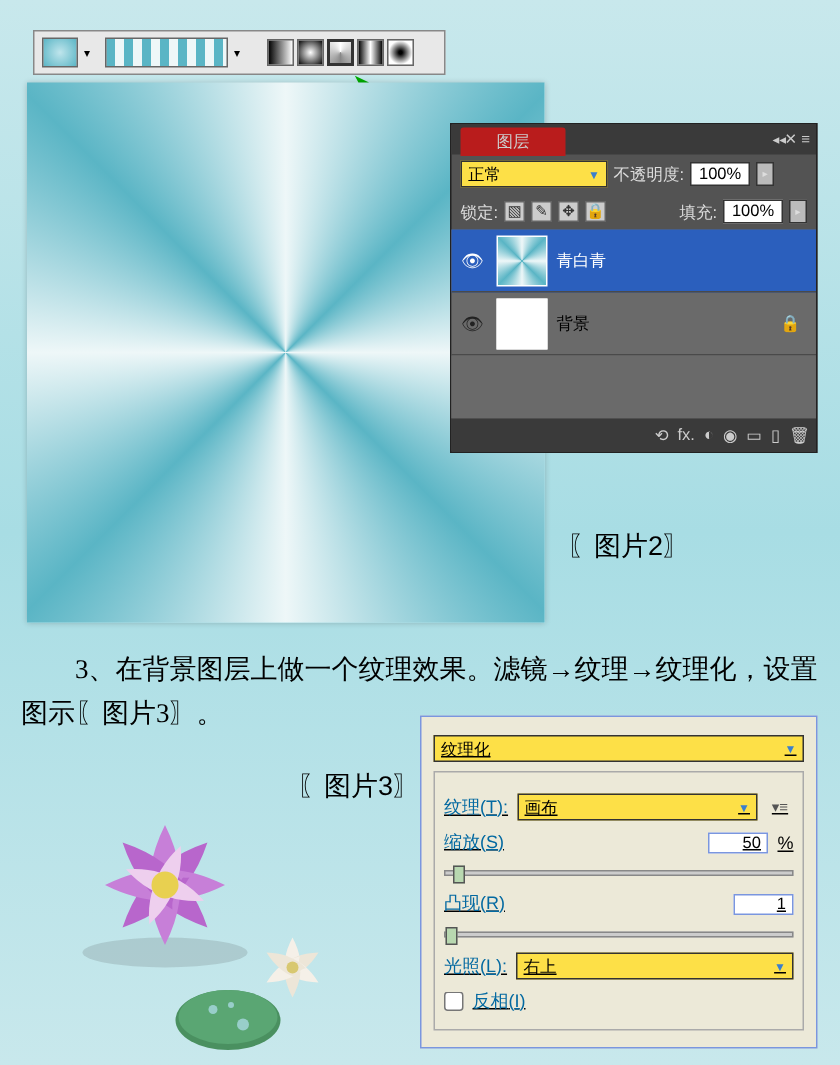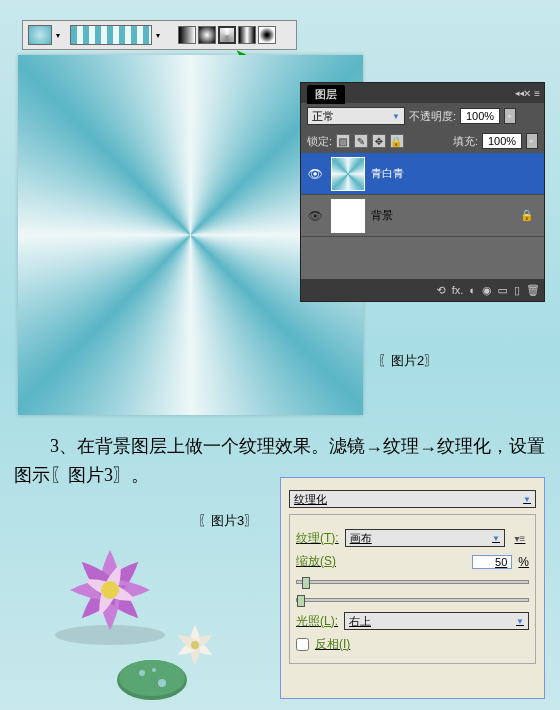--- a/index.html
+++ b/index.html
@@ -19,56 +19,56 @@
 .gt-diamond { background: radial-gradient(circle, #000 10%, #fff 70%); }
 
 .cursor-arrow { position: absolute; top: 46px; left: 235px; color: #0a0; font-size: 14px; }
 
 
 .canvas { position: absolute; top: 55px; left: 18px; width: 345px; height: 360px; background: conic-gradient(from 0deg at 50% 50%, #eef7f8 0deg, #5ab5c5 45deg, #eef7f8 90deg, #5ab5c5 135deg, #eef7f8 180deg, #5ab5c5 225deg, #eef7f8 270deg, #5ab5c5 315deg, #eef7f8 360deg); box-shadow: 0 0 4px rgba(0,0,0,0.2); }
 
 
 .layers-panel { position: absolute; top: 82px; left: 300px; width: 245px; background: #535353; border: 1px solid #222; font-size: 11px; }
 .panel-header { background: #3a3a3a; color: #ccc; display: flex; align-items: center; padding: 2px 6px; height: 20px; position: relative; }
-.panel-header .tab { background: #000000; padding: 2px 8px; border-radius: 2px 2px 0 0; margin-top: 2px; font-weight: bold; }
+.panel-header .tab { background: #b91c1c; padding: 2px 24px; border-radius: 2px 2px 0 0; margin-top: 2px; }
 .panel-header .collapse { position: absolute; right: 20px; font-size: 9px; }
 .panel-header .menu { position: absolute; right: 4px; font-size: 10px; }
 .panel-row { display: flex; align-items: center; padding: 4px 6px; gap: 4px; color: #ddd; }
-.select-box { background: #e5e5e5; color: #000; border: 1px solid #333; height: 18px; padding: 0 4px; display: flex; align-items: center; font-size: 11px; gap: 16px; }
+.select-box { background: #fde047; color: #000; border: 1px solid #333; height: 18px; padding: 0 4px; display: flex; align-items: center; font-size: 11px; gap: 16px; }
 .select-box .dd { margin-left: auto; color: #3b7fcc; font-size: 8px; }
 .num-input { background: #fff; color: #000; border: 1px solid #333; width: 40px; height: 16px; text-align: center; font-size: 11px; display: inline-flex; align-items: center; justify-content: center; }
 .pct-arrow { width: 12px; height: 16px; background: #bbb; border: 1px solid #333; display: inline-flex; align-items: center; justify-content: center; font-size: 7px; }
 .lock-icons { display: flex; gap: 4px; align-items: center; }
 .lock-icons span { width: 14px; height: 14px; display: inline-flex; align-items: center; justify-content: center; font-size: 10px; color: #333; background: #ccc; border: 1px solid #666; }
 
 .layer-list { background: #6a6a6a; }
 .layer-item { display: flex; align-items: center; height: 42px; border-bottom: 1px solid #4a4a4a; padding: 0 4px; }
 .layer-item.selected { background: #2b5fbd; color: #fff; }
 .layer-item .eye { width: 20px; text-align: center; font-size: 12px; color: #222; }
 .layer-item.selected .eye { color: #fff; }
 .layer-item .thumb { width: 34px; height: 34px; border: 1px solid #fff; margin: 0 6px; }
 .thumb-gradient { background: conic-gradient(#eef7f8, #5ab5c5, #eef7f8, #5ab5c5, #eef7f8, #5ab5c5, #eef7f8, #5ab5c5, #eef7f8); }
 .thumb-white { background: #fff; }
 .layer-item .lock { margin-left: auto; margin-right: 6px; font-size: 11px; }
 .layer-empty { height: 42px; background: #6a6a6a; }
 
 .panel-footer { background: #3a3a3a; height: 22px; display: flex; align-items: center; justify-content: flex-end; padding: 0 4px; gap: 6px; color: #ccc; font-size: 11px; }
 .panel-footer span { cursor: default; }
 
-.caption { position: absolute; font-size: 13px; font-family: "SimHei", sans-serif; color: #000; }
+.caption { position: absolute; font-size: 18px; font-family: "SimHei", sans-serif; color: #000; }
 .cap2 { top: 352px; left: 378px; }
 .cap3 { top: 512px; left: 198px; }
 
 
 .instr { position: absolute; top: 432px; left: 14px; right: 14px; font-size: 18px; line-height: 1.6; font-family: "SimSun"; }
 
 
 .tex-dialog { position: absolute; top: 477px; left: 280px; width: 265px; height: 222px; background: #ece9d8; border: 1px solid #7a96df; padding: 6px 8px; font-size: 12px; }
 .tex-dialog .row { display: flex; align-items: center; margin: 6px 0; gap: 6px; text-decoration: underline; }
-.tex-dialog label { color: #4d7c0f; }
+.tex-dialog label { color: #0369a1; }
 .u { text-decoration: underline; }
 .wide-select { flex: 1; }
 .slider { height: 4px; background: #ccc; border: 1px solid #888; position: relative; flex: 1; margin: 4px 0; }
 .slider .handle { position: absolute; top: -4px; width: 8px; height: 12px; background: #b8d8b0; border: 1px solid #555; }
 .num-field { width: 40px; height: 14px; border: 1px solid #7a96df; background: #fff; text-align: right; padding-right: 4px; display: inline-flex; align-items: center; justify-content: flex-end; font-size: 11px; }
 .inset-group { border: 1px solid #aaa; padding: 8px 6px 4px; margin-top: 4px; }
 .menu-icon { width: 18px; font-size: 10px; color: #555; text-align: center; }
 
 
 .flower { position: absolute; }
@@ -174,20 +174,25 @@
       <label><span>缩放</span>(<span class="u">S</span>)</label>
       <span style="flex:1"></span>
       <span class="num-field">50</span>
       <span>%</span>
     </div>
     <div class="row">
         <div class="slider">
           <div class="handle" style="left:2%"></div>
         </div>
       </div>
+    <div class="row">
+      <label><span>凸现</span>(<span class="u">R</span>)</label>
+      <span style="flex:1"></span>
+      <span class="num-field">1</span>
+    </div>
     <div class="row">
         <div class="slider">
           <div class="handle" style="left:0%"></div>
         </div>
       </div>
     <div class="row">
       <label><span>光照</span>(<span class="u">L</span>):</label>
       <div class="select-box wide-select">
         <span>右上</span>
         <span class="dd">▼</span>

